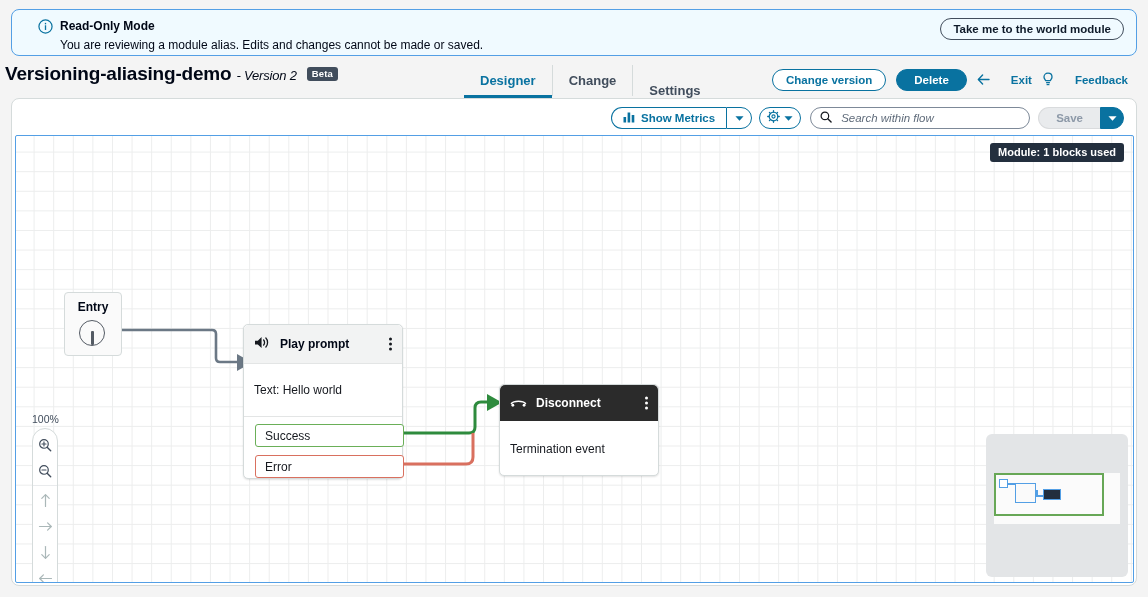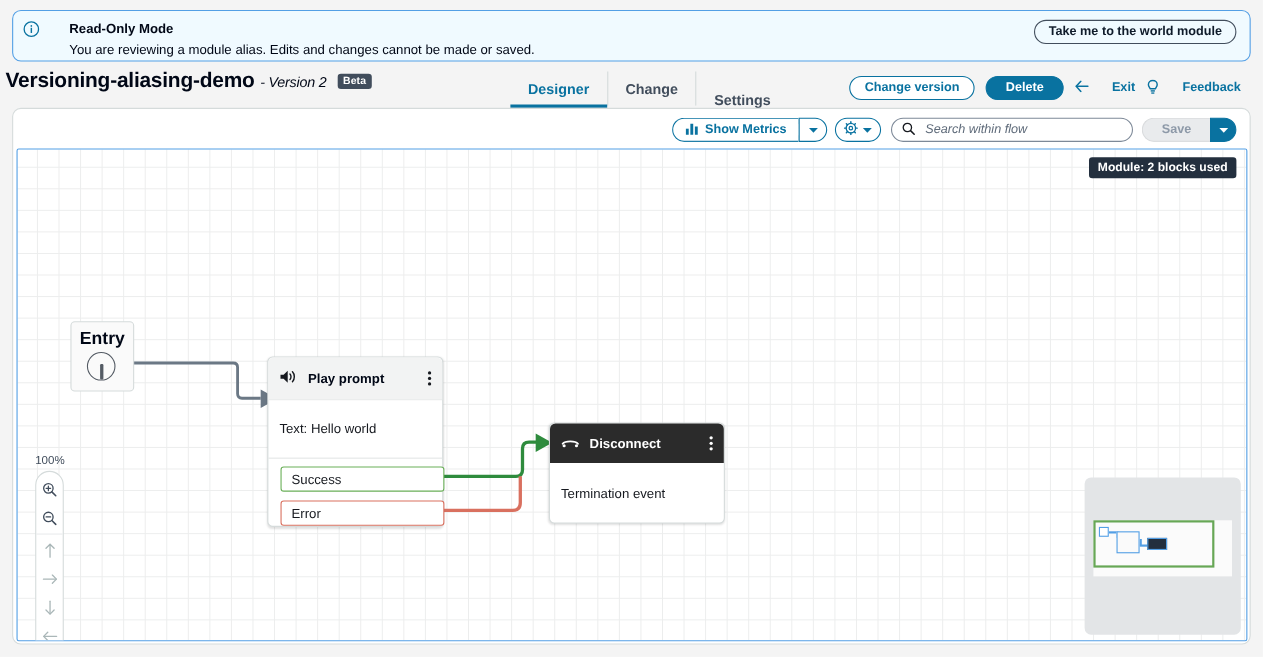--- a/index.html
+++ b/index.html
@@ -16,22 +16,21 @@
   
   .banner {
     position: absolute;
     left: 11px; top: 9px;
     width: 1126px; height: 47px;
     background: #f0faff;
     border: 1px solid #539fe5;
     border-radius: 8px;
     display: flex;
     align-items: flex-start;
-    padding: 8px 12px 0 9px;
-    gap: 20px;
+    padding: 8px 12px 0 26px;
   }
   .banner-info-icon {
     width: 15px; height: 15px;
     flex: 0 0 15px;
     margin-top: 1px;
     margin-right: 7px;
   }
   .banner-text { flex: 1 1 auto; line-height: 1.45; }
   .banner-title { font-weight: bold; font-size: 12px; color: #000716; }
   .banner-desc { font-size: 12px; color: #000716; margin-top: 2px; }
@@ -295,21 +294,21 @@
     width: 58px; height: 64px;
     background: #fafafa;
     border: 1px solid #d5dbdb;
     border-radius: 4px;
     z-index: 4;
   }
   .entry-label {
     position: absolute;
     left: 0; right: 0; top: 7px;
     text-align: center;
-    font-size: 16px;
+    font-size: 12px;
     font-weight: bold;
     color: #000716;
   }
   .entry-circle {
     position: absolute;
     left: 14px; top: 27px;
     width: 26px; height: 26px;
     border: 1px solid #545b64;
     border-radius: 50%;
   }
@@ -617,21 +616,21 @@
       <div class="save-caret">
         <svg width="9" height="7" viewBox="0 0 10 7">
             <path d="M0.5 1 L5 6 L9.5 1 Z" fill="#ffffff"></path>
           </svg>
       </div>
     </div>
   </div>
 
   <div class="canvas-wrap">
 
-    <div class="module-badge">Module: 2 blocks used</div>
+    <div class="module-badge">Module: 1 blocks used</div>
 
     <svg class="edges">
 
       <path d="M92 194 H196 Q200 194 200 198 V222 Q200 226 204 226 H221" fill="none" stroke="#6b7885" stroke-width="2.6"></path>
       <polygon points="221,218 236,226.5 221,235" fill="#6b7885"></polygon>
 
       <path d="M387 297 H453 Q459 297 459 291 V272 Q459 266 465 266 H474" fill="none" stroke="#2e8b3d" stroke-width="3"></path>
       <polygon points="471,258 486,266.5 471,275" fill="#2e8b3d"></polygon>
 
       <path d="M387 328 H450 Q457 328 457 321 V297" fill="none" stroke="#d9705f" stroke-width="3"></path>

